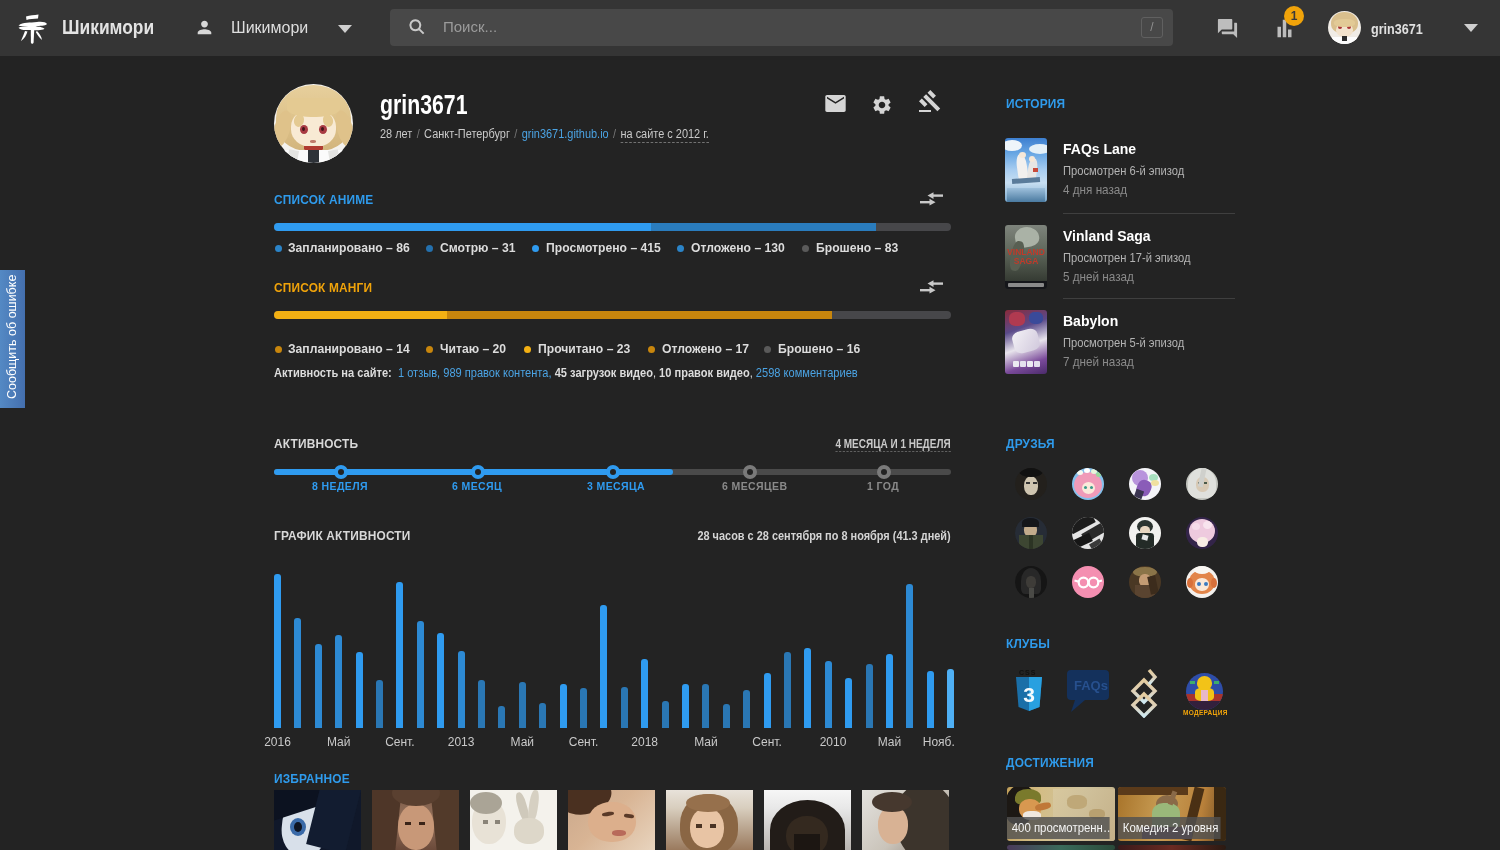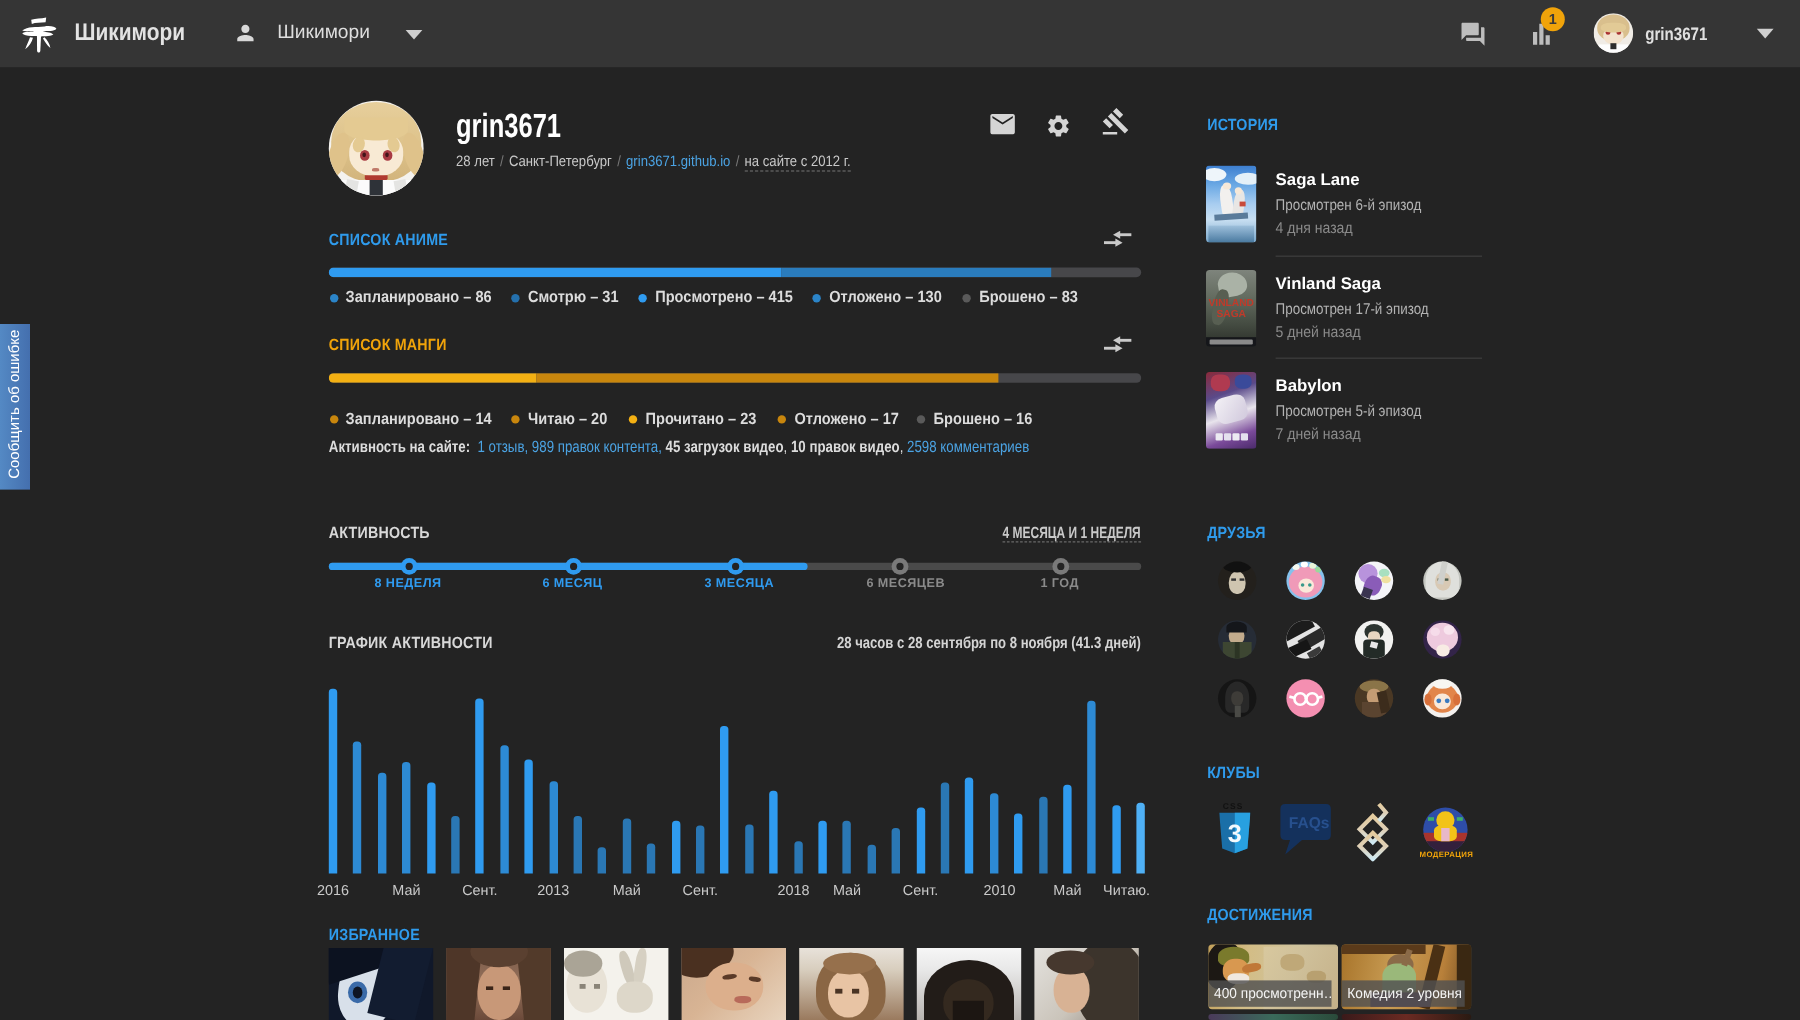--- a/index.html
+++ b/index.html
@@ -80,20 +80,27 @@
     <path d="M13.8 17.5 C15.3 17.2 16.6 17.3 17.2 18.3 L16.6 30.5 C16.1 32.2 14.4 32.2 13.9 30.5 Z" fill="#fff"></path>
     <path d="M10.5 19.5 C9.5 23 7.5 26.5 4 29 C5.5 25 7 22 8 19 Z" fill="#fff"></path>
     <path d="M20 19 C22.5 21.5 24.5 24.5 25 28 C22 25.5 20.3 22.5 18.8 20 Z" fill="#fff"></path>
   </svg>
   <div class="logo-text">Шикимори</div>
   <svg class="nav-person" width="17" height="17" viewBox="0 0 24 24">
       <path fill="#d8d8d8" d="M12 12c2.7 0 4.8-2.1 4.8-4.8S14.7 2.4 12 2.4 7.2 4.5 7.2 7.2 9.3 12 12 12zm0 2.4c-3.2 0-9.6 1.6-9.6 4.8v2.4h19.2v-2.4c0-3.2-6.4-4.8-9.6-4.8z"></path>
     </svg>
   <div class="nav-profile">Шикимори</div>
   <div class="nav-caret"></div>
+  <div class="search">
+    <svg class="mag" width="20" height="20" viewBox="0 0 24 24">
+        <path fill="none" stroke="#c9c9c9" stroke-width="2.4" d="M10 4 a6 6 0 1 0 0.01 0 Z M14.5 14.5 L20 20"></path>
+      </svg>
+    <div class="ph">Поиск...</div>
+    <div class="slash">/</div>
+  </div>
   <svg class="icn-chat" width="23" height="23" viewBox="0 0 24 24">
       <path fill="#bdbdbd" d="M21 6h-2v9H6v2c0 .55.45 1 1 1h11l4 4V7c0-.55-.45-1-1-1zm-4 6V3c0-.55-.45-1-1-1H3c-.55 0-1 .45-1 1v14l4-4h10c.55 0 1-.45 1-1z"></path>
     </svg>
   <svg class="icn-chart" width="21" height="21" viewBox="0 0 24 24">
       <path fill="#bdbdbd" d="M4 10h4v12H4zM10 2h4v20h-4zM16 13h4v9h-4z"></path>
     </svg>
   <div class="badge">1</div>
   <div class="topavatar">
     <div style="position:absolute;inset:0;background:#f0ece6;"></div>
     <div style="position:absolute;left:3px;top:1px;width:27px;height:22px;border-radius:50% 50% 46% 46%;background:#d9bf8d;"></div>
@@ -262,26 +269,26 @@
     <div class="bar" style="left:612.0px;top:84px;height:74px;background:#2f9bf0;"></div>
     <div class="bar" style="left:632.4px;top:14px;height:144px;background:#2d8ad4;"></div>
     <div class="bar" style="left:652.8px;top:101px;height:57px;background:#2f9bf0;"></div>
     <div class="bar" style="left:673.2px;top:99px;height:59px;background:#4fb0f5;"></div>
     <div class="xlbl" style="left:-26.5px;">2016</div>
     <div class="xlbl" style="left:34.7px;">Май</div>
     <div class="xlbl" style="left:95.9px;">Сент.</div>
     <div class="xlbl" style="left:157.1px;">2013</div>
     <div class="xlbl" style="left:218.3px;">Май</div>
     <div class="xlbl" style="left:279.5px;">Сент.</div>
-    <div class="xlbl" style="left:340.7px;text-align:right;">2018</div>
+    <div class="xlbl" style="left:340.7px;">2018</div>
     <div class="xlbl" style="left:401.9px;">Май</div>
     <div class="xlbl" style="left:463.1px;">Сент.</div>
     <div class="xlbl" style="left:529px;">2010</div>
     <div class="xlbl" style="left:585.5px;">Май</div>
-    <div class="xlbl" style="left:634.8px;">Читаю.</div>
+    <div class="xlbl" style="left:634.8px;">Нояб.</div>
   </div>
 
   <div class="shead" style="position:absolute;left:0;top:715px;">ИЗБРАННОЕ</div>
   <div id="favs" style="position:absolute;left:0;top:734px;width:677px;height:60px;">
     <div class="fav" style="left:0;background:#10182a;">
       <div style="position:absolute;left:8px;top:6px;width:46px;height:60px;border-radius:45%;background:#d8e0ea;transform:rotate(6deg);"></div>
       <div style="position:absolute;left:-6px;top:-8px;width:60px;height:30px;background:#0c1220;transform:rotate(-18deg);"></div>
       <div style="position:absolute;left:40px;top:-10px;width:40px;height:70px;background:#121c30;transform:rotate(14deg);"></div>
       <div style="position:absolute;left:16px;top:28px;width:16px;height:18px;border-radius:50%;background:#3a6aa8;"></div>
       <div style="position:absolute;left:20px;top:32px;width:8px;height:10px;border-radius:50%;background:#0e1422;"></div>
@@ -339,21 +346,21 @@
       <div style="position:absolute;left:-3px;top:2px;width:20px;height:11px;border-radius:50%;background:#eef5fa;"></div>
       <div style="position:absolute;left:24px;top:6px;width:22px;height:10px;border-radius:50%;background:#e4f0f8;"></div>
       <div style="position:absolute;left:12px;top:16px;width:10px;height:26px;border-radius:45% 45% 20% 20%;background:#f2f0ee;transform:rotate(-8deg);"></div>
       <div style="position:absolute;left:23px;top:20px;width:9px;height:24px;border-radius:45% 45% 20% 20%;background:#e8e6e4;transform:rotate(8deg);"></div>
       <div style="position:absolute;left:14px;top:14px;width:7px;height:6px;border-radius:50%;background:#f6e8d8;"></div>
       <div style="position:absolute;left:24px;top:18px;width:6px;height:6px;border-radius:50%;background:#f6e8d8;"></div>
       <div style="position:absolute;left:7px;top:40px;width:28px;height:5px;background:#5a7b9a;transform:rotate(-4deg);"></div>
       <div style="position:absolute;left:2px;top:50px;width:38px;height:14px;background:linear-gradient(180deg,#9ec0dc,#4a7aa0);"></div>
       <div style="position:absolute;left:28px;top:30px;width:5px;height:4px;background:#c84a3a;"></div>
     </div>
-    <div class="hist-title">Saga Lane</div>
+    <div class="hist-title">FAQs Lane</div>
     <div class="hist-line" style="top:25px;">Просмотрен 6-й эпизод</div>
     <div class="hist-ago" style="top:44px;">4 дня назад</div>
   </div>
   <div class="hist-div" style="top:157px;"></div>
   <div class="hist-item" style="top:169px;">
     <div class="hist-poster" id="poster2">
         <div style="position:absolute;inset:0;background:linear-gradient(180deg,#7e847c 0%,#646c60 35%,#454c42 70%,#2a2e28 100%);"></div>
       <div style="position:absolute;left:10px;top:2px;width:24px;height:20px;border-radius:45% 55% 40% 35%;background:#aab2a6;transform:rotate(-10deg);"></div>
       <div style="position:absolute;left:6px;top:16px;width:12px;height:30px;border-radius:40%;background:#585f52;transform:rotate(12deg);"></div>
       <div style="position:absolute;left:1px;top:23px;width:40px;text-align:center;font-size:8.5px;font-weight:700;color:#c13a2a;line-height:8.5px;letter-spacing:0;">VINLAND SAGA</div>

